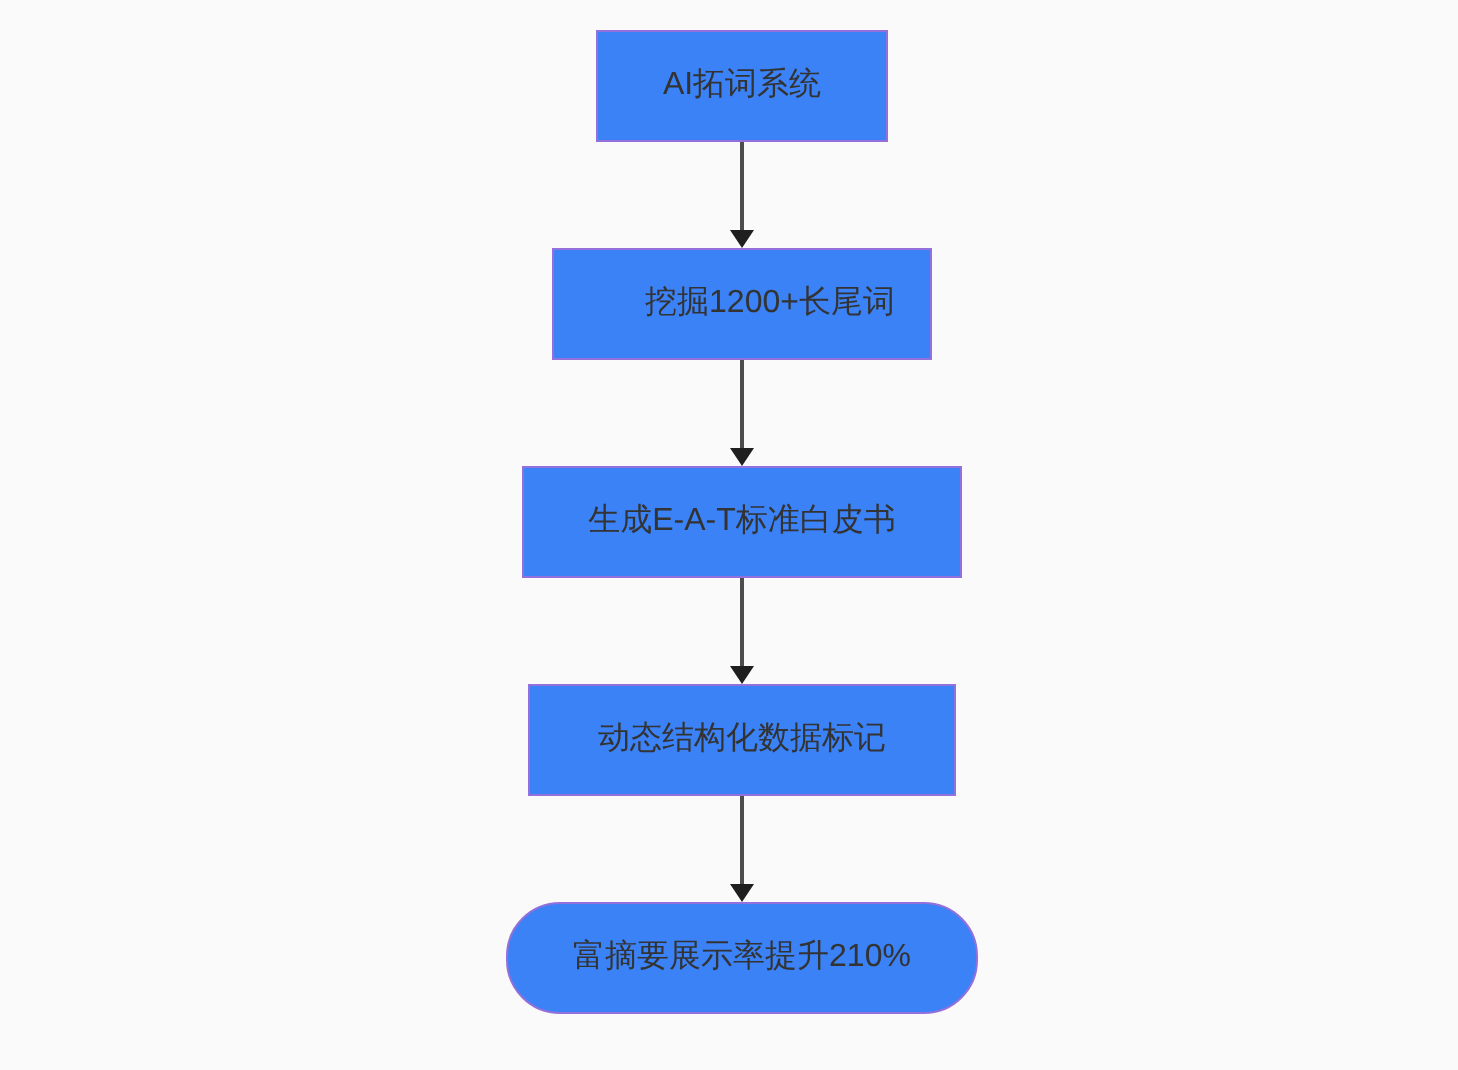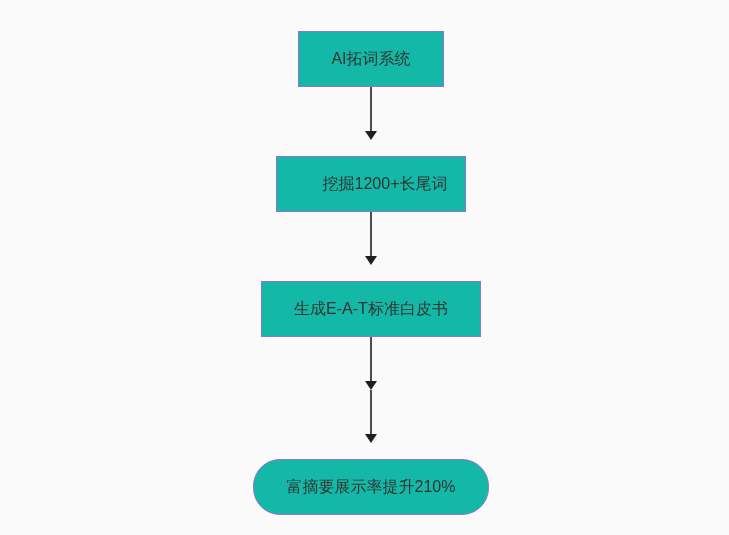--- a/index.html
+++ b/index.html
@@ -24,28 +24,27 @@
     display: flex;
     flex-direction: column;
     align-items: center;
   }
   .node {
     box-sizing: border-box;
     height: 56px;
     display: flex;
     align-items: center;
     justify-content: center;
-    background: #14b8a6;
+    background: #3b82f6;
     border: 1.5px solid #9370DB;
     color: #333333;
     font-size: 16px;
     line-height: 1;
     white-space: nowrap;
     text-align: center;
-    margin-top: 16px;
   }
   [data-name="node-1"] { width: 146px; }
   [data-name="node-2"] { width: 190px; padding-left: 28px; }
   [data-name="node-3"] { width: 220px; }
   [data-name="node-4"] { width: 214px; }
   [data-name="node-5"] { width: 236px; border-radius: 27px; }
   .edge {
     height: 53px;
     display: flex;
     flex-direction: column;
@@ -90,20 +89,23 @@
 
     <div class="node" data-name="node-3">
       <span data-name="node-3-label">生成E-A-T标准白皮书</span>
     </div>
 
     <div class="edge" data-name="edge-3">
       <div class="edge-line" data-name="edge-3-line"></div>
       <div class="edge-arrowhead" data-name="arrow-down-icon"></div>
     </div>
 
+    <div class="node" data-name="node-4">
+      <span data-name="node-4-label">动态结构化数据标记</span>
+    </div>
 
     <div class="edge" data-name="edge-4">
       <div class="edge-line" data-name="edge-4-line"></div>
       <div class="edge-arrowhead" data-name="arrow-down-icon"></div>
     </div>
 
     <div class="node" data-name="node-5">
       <span data-name="node-5-label">富摘要展示率提升210%</span>
     </div>
 

